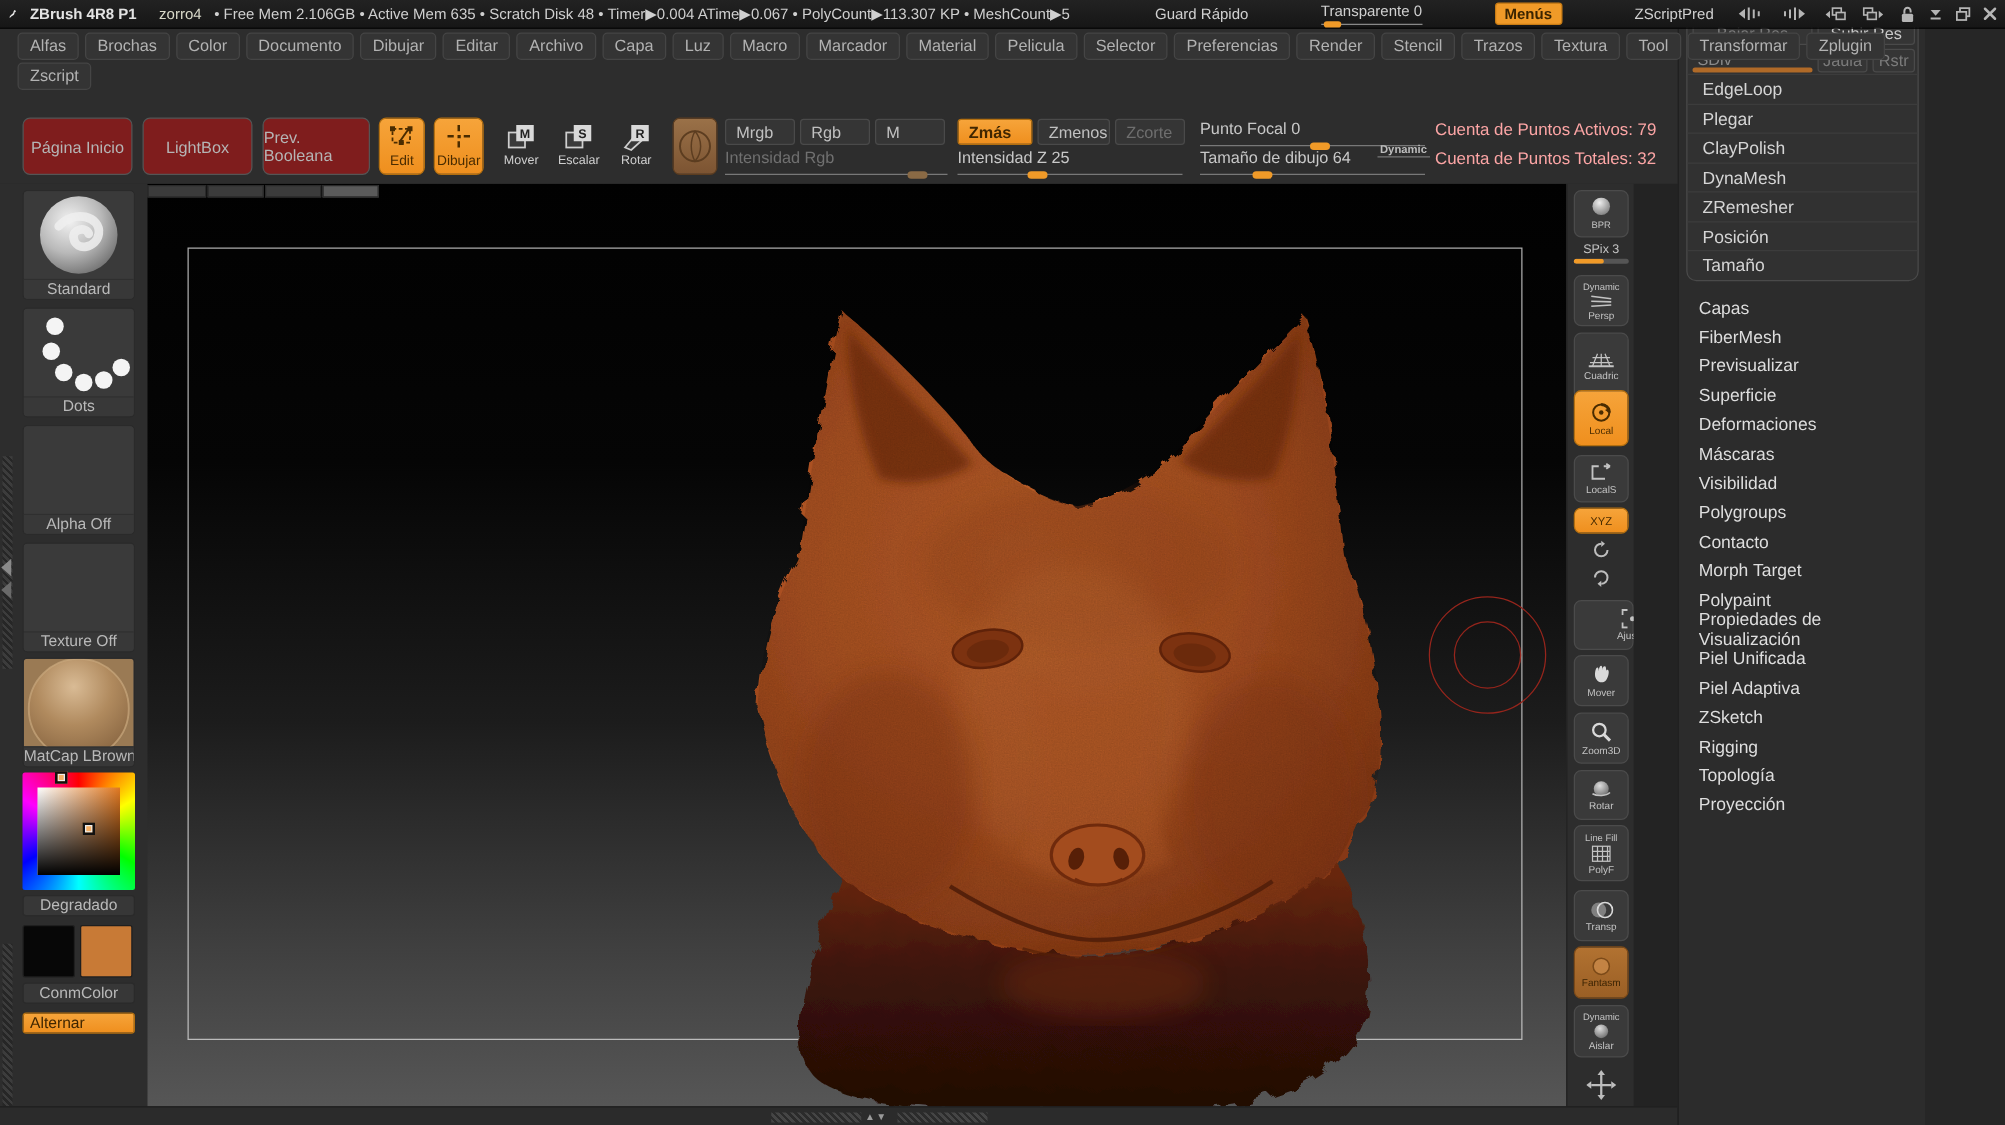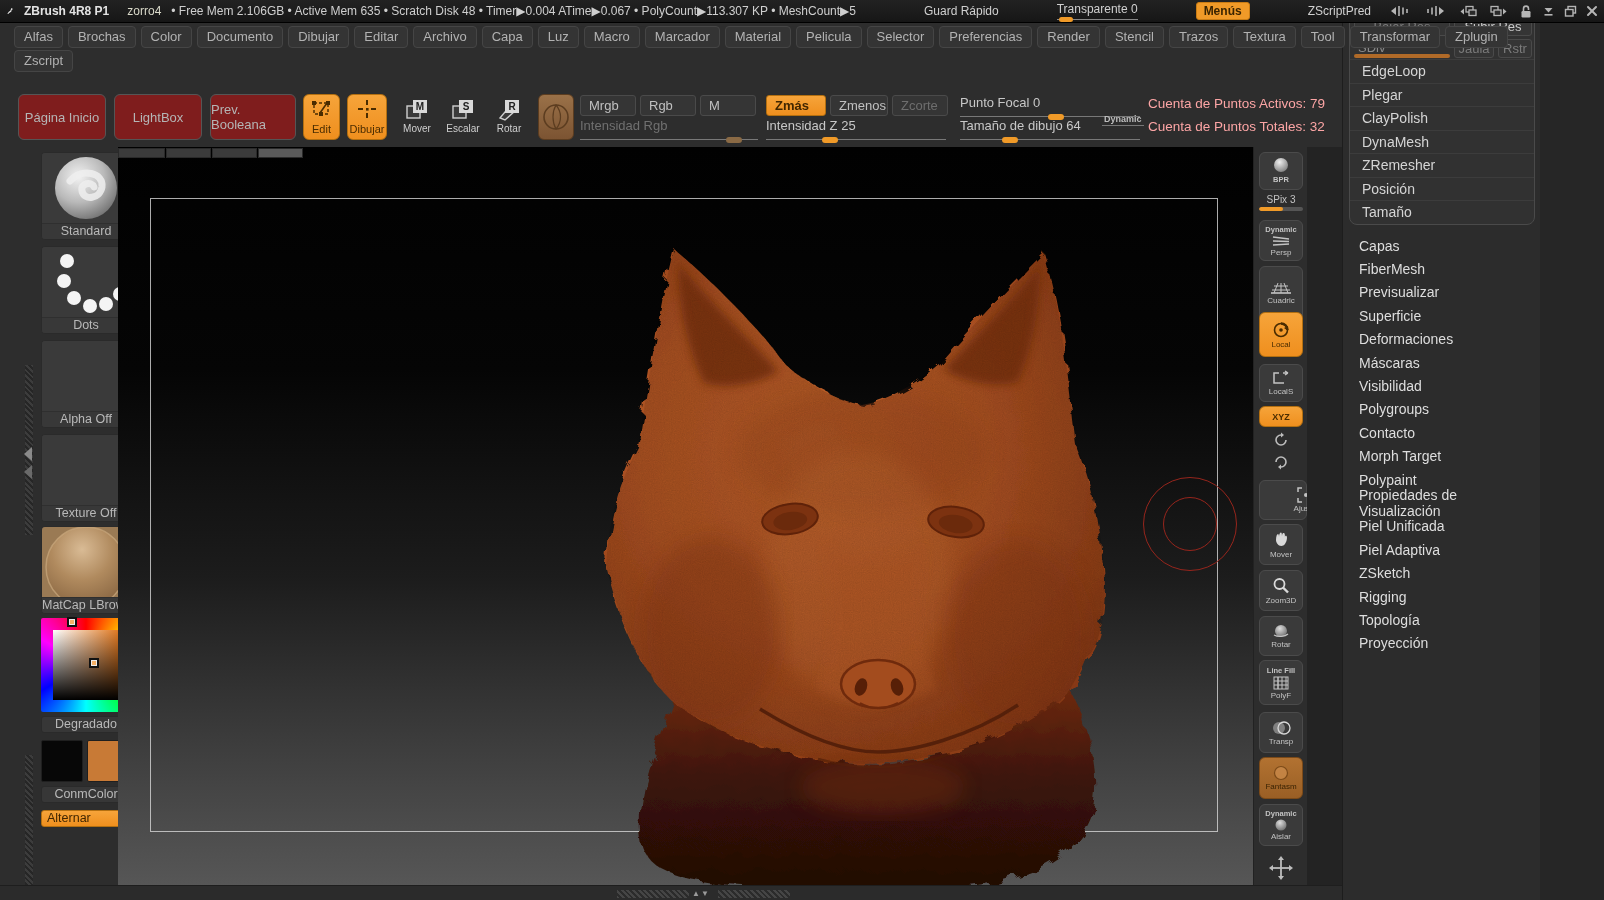--- a/index.html
+++ b/index.html
@@ -59,21 +59,21 @@
   .slider { position:absolute; height:22px; font-size:13px; color:#c8c8c8; cursor:default;}
   .slider.disabled { color:#707070; }
   .slider .track { position:absolute; left:0; right:0; bottom:0; height:1px; background:#787878; }
   .slider .knob { position:absolute; bottom:-3px; width:16px; height:6px; border-radius:3px; background:#f09a28; }
   .slider .knob.brown { background:#8a6a45; }
   .dyn-label { position:absolute; font-size:9px; font-weight:bold; color:#bdbdbd; border-bottom:1px solid #777; padding:0 2px 1px; }
   .pt-count { position:absolute; left:1148px; color:#fca5a5; font-size:13.5px; white-space:nowrap; }
   
   .main { position:absolute; left:0; top:147px; width:1342px; height:753px; background:#2d2d2d; }
   
-  .sidebar { position:absolute; left:0; top:0; width:118px; height:753px; background:#2d2d2d;margin-left:23px; }
+  .sidebar { position:absolute; left:0; top:0; width:118px; height:753px; background:#2d2d2d; }
   .tile { position:absolute; left:18px; width:90px; background:#3b3b3b; border:1px solid #2a2a2a; border-radius:4px; overflow:hidden; cursor:default;}
   .tile .img { width:100%; height:70px; position:relative; background:#3a3a3a;}
   .tile .lbl { height:16px; font-size:12.5px; color:#b9b9b9; text-align:center; line-height:15px; background:#383838; border-top:1px solid #2f2f2f; white-space:nowrap; overflow:hidden;}
   .side-label { position:absolute; left:18px; width:90px; height:17px; background:#373737; border:1px solid #2a2a2a;
     border-radius:3px; color:#b9b9b9; font-size:12.5px; text-align:center; line-height:15px; cursor:default;}
   .picker { position:absolute; left:18px; width:90px; height:94px; cursor:default;
     background:conic-gradient(from 0deg, #f00, #ff0, #0f0, #0ff, #00f, #f0f, #f00); border-radius:2px;}
   .picker .inner { position:absolute; left:12px; top:12px; right:12px; bottom:12px;
     background:linear-gradient(to bottom, rgba(0,0,0,0) 0%, #000 100%),
                linear-gradient(to right, #ffffff 0%, #e07820 100%);}
@@ -91,21 +91,21 @@
   .seg { height:10px; background:#3b3b3b; border:1px solid #2a2a2a; }
   .seg.lit { background:#5a5a5a; }
   .cursor-ring { position:absolute; border:1.6px solid #96251c; border-radius:50%; }
   
   .shelf { position:absolute; left:1253px; top:0; width:54px; height:753px; background:#2d2d2d; border-left:1px solid #222;}
   .shelf-btn { position:absolute; left:5px; width:44px; background:#3a3a3a; border:1px solid #4b4b4b; border-radius:6px;
     display:flex; flex-direction:column; align-items:center; justify-content:center; gap:1px;
     color:#c3c3c3; font-size:8px; cursor:default; }
   .shelf-btn.orange { background:linear-gradient(#f6a43a,#ef8f1e); border-color:#b36f10; color:#4a2c00;}
   .shelf-btn.dim-orange { background:linear-gradient(#b27231,#9a5f25); border-color:#7c4a18; color:#3a2303;}
-  .shelf-btn .bold { font-weight:bold; font-size:7.5px; }
+  .shelf-btn .bold { font-weight:normal; font-size:7.5px; }
   .shelf-plain { position:absolute; left:5px; width:44px; display:flex; align-items:center; justify-content:center; color:#bdbdbd; cursor:default;}
   .shelf-slider { position:absolute; left:5px; width:44px; color:#c3c3c3; font-size:10px; text-align:center; cursor:default;}
   .shelf-slider .trk { margin-top:2px; height:4px; border-radius:2px; background:#555; position:relative; overflow:hidden;}
   .shelf-slider .trk .fill { position:absolute; left:0; top:0; bottom:0; width:55%; background:#f09a28; border-radius:2px;}
   .gap-col { position:absolute; left:1307px; top:0; width:35px; height:753px; background:#232323; }
   .bottom-bar { position:absolute; left:0; top:885px; width:1342px; height:15px; background:#2b2b2b; border-top:1px solid #1e1e1e;}
   .hatch-h { position:absolute; background:repeating-linear-gradient(45deg,#454545 0 2px,#2b2b2b 2px 4px); }
   .updown { position:absolute; color:#9a9a9a; font-size:8px; letter-spacing:1px; }
   
   .tray { position:absolute; left:1342px; top:23px; width:198px; height:877px; background:#2c2c2c; border-left:1px solid #1d1d1d; z-index:4;}

